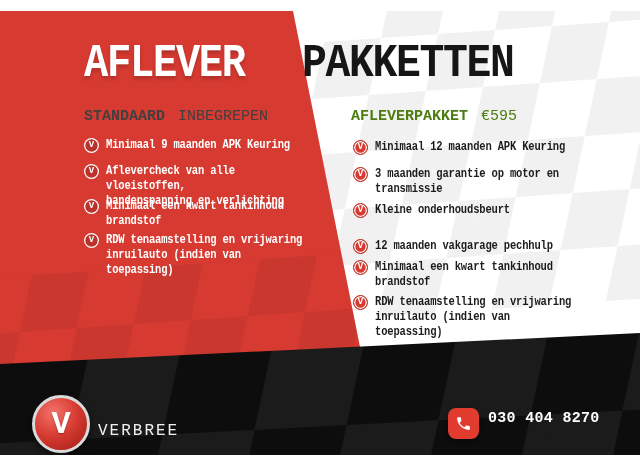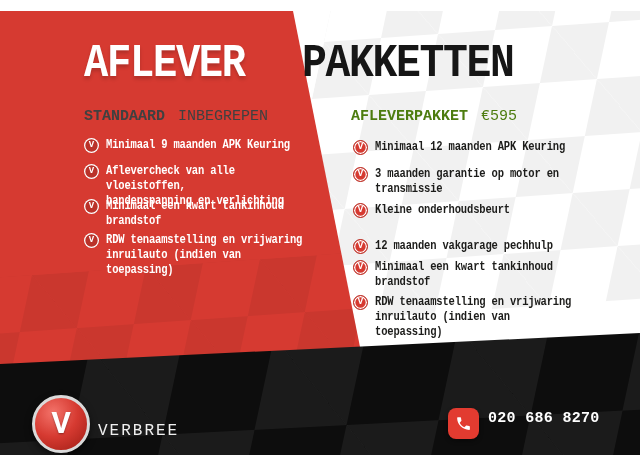--- a/index.html
+++ b/index.html
@@ -171,16 +171,16 @@
     <div class="logo-badge">
       <span>V</span>
     </div>
     <div class="brand-subname">VERBREE</div>
 
     <div class="phone-badge">
       <svg viewBox="0 0 24 24" aria-hidden="true">
         <path fill="#ffffff" d="M6.62 10.79c1.44 2.83 3.76 5.14 6.59 6.59l2.2-2.2c.27-.27.67-.36 1.02-.24 1.12.37 2.33.57 3.57.57.55 0 1 .45 1 1V20c0 .55-.45 1-1 1-9.39 0-17-7.61-17-17 0-.55.45-1 1-1h3.5c.55 0 1 .45 1 1 0 1.25.2 2.45.57 3.57.11.35.03.74-.25 1.02l-2.2 2.2z"></path>
       </svg>
     </div>
-    <div class="phone-number">020 686 8270</div>
+    <div class="phone-number">030 404 8270</div>
   </div>
 
 </div>
 
 </body></html>

